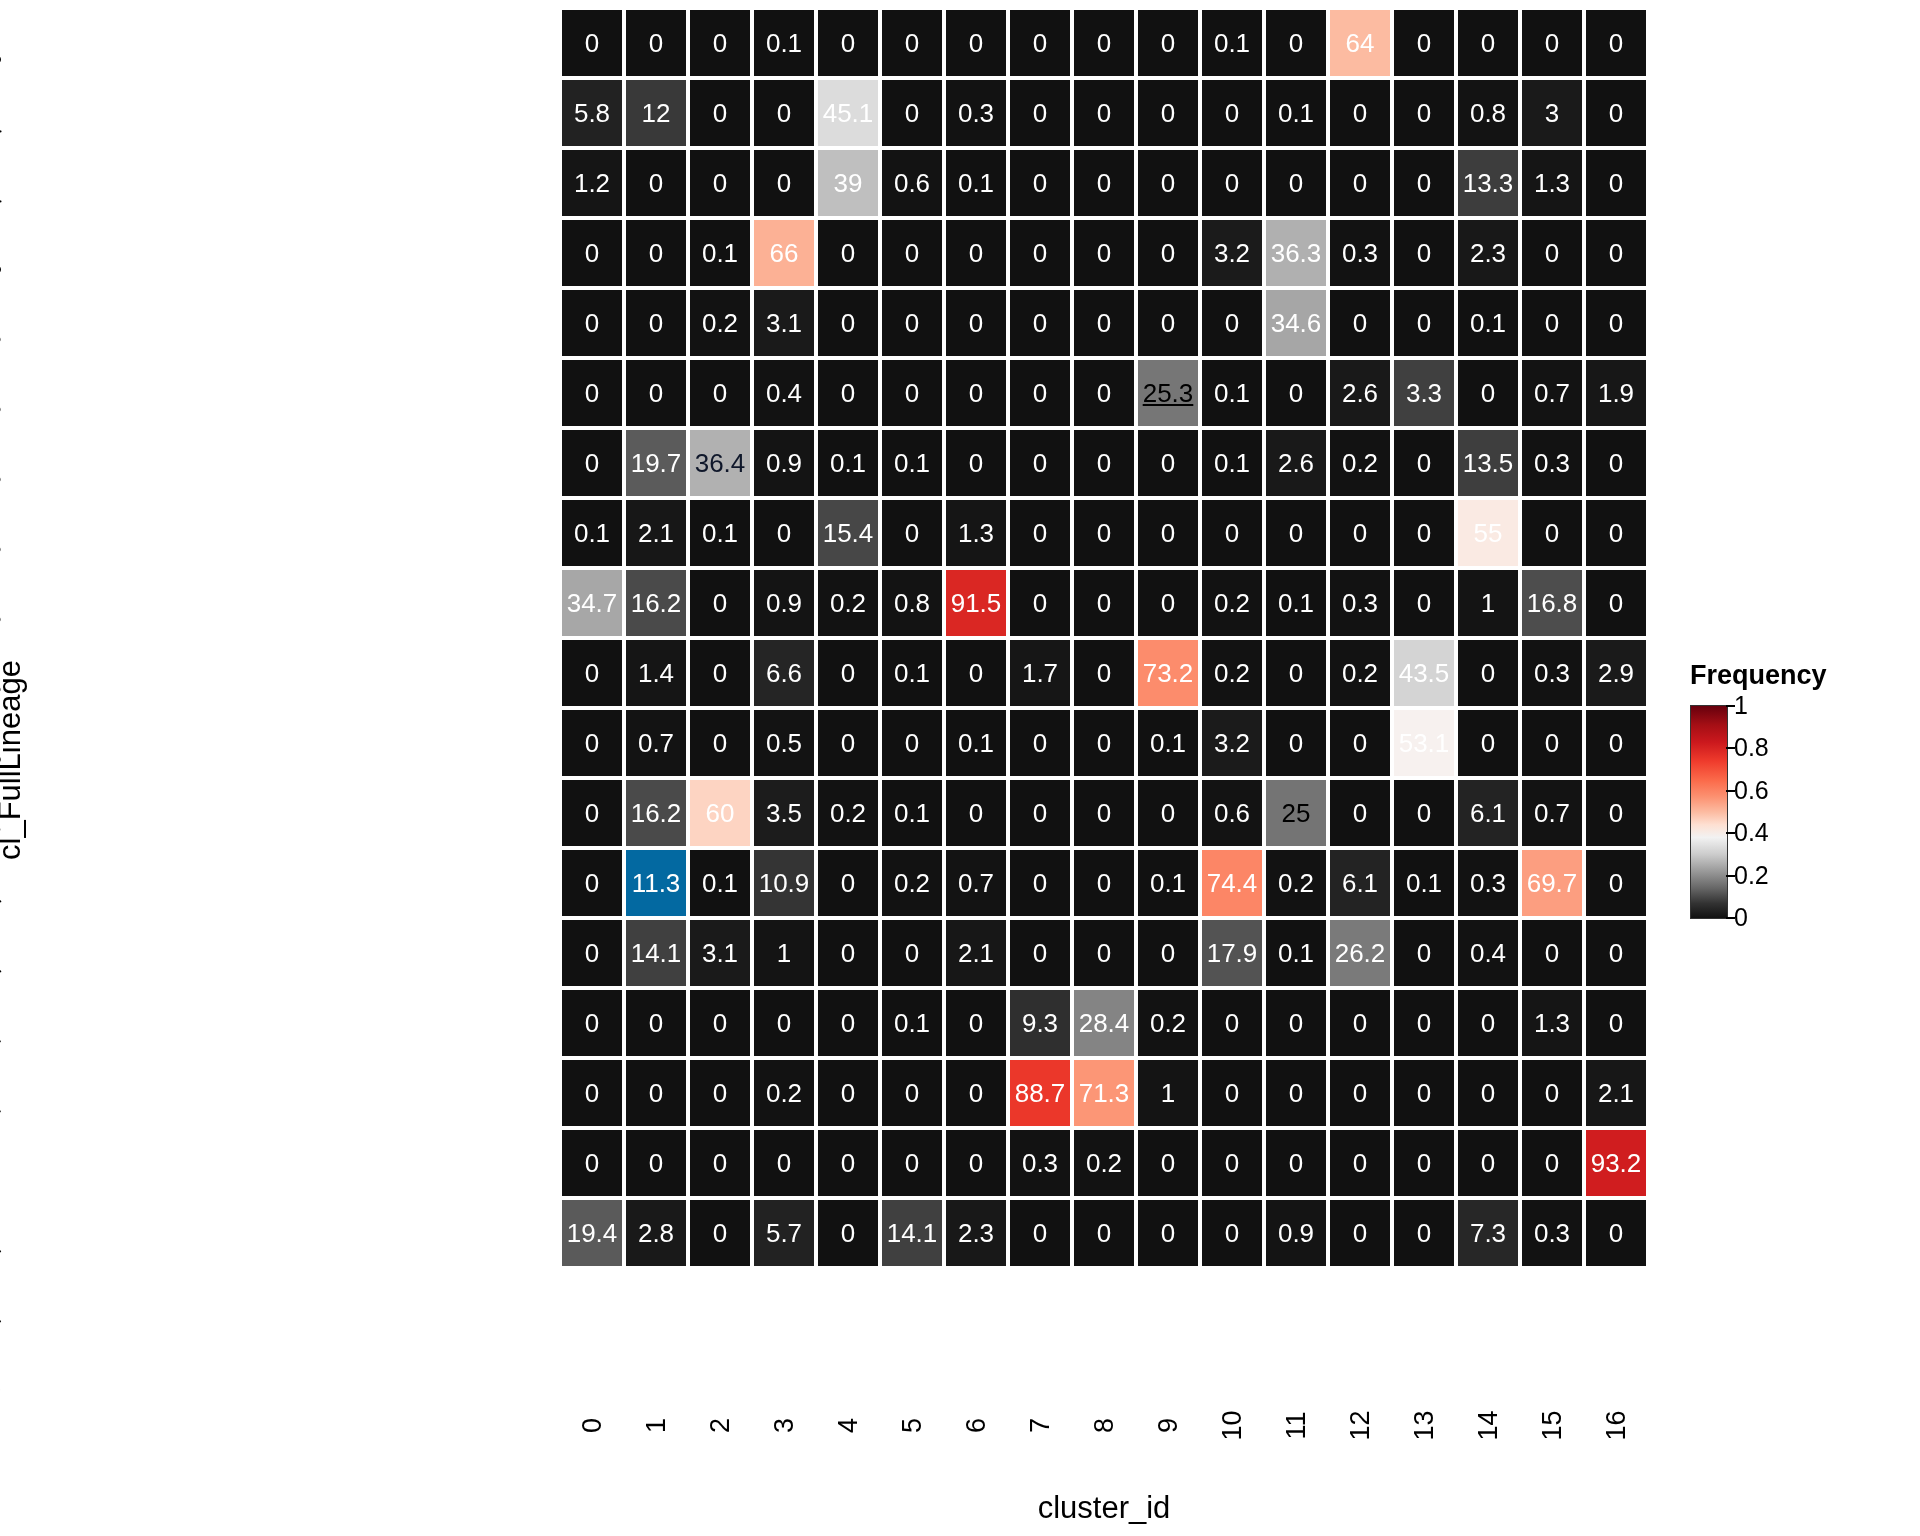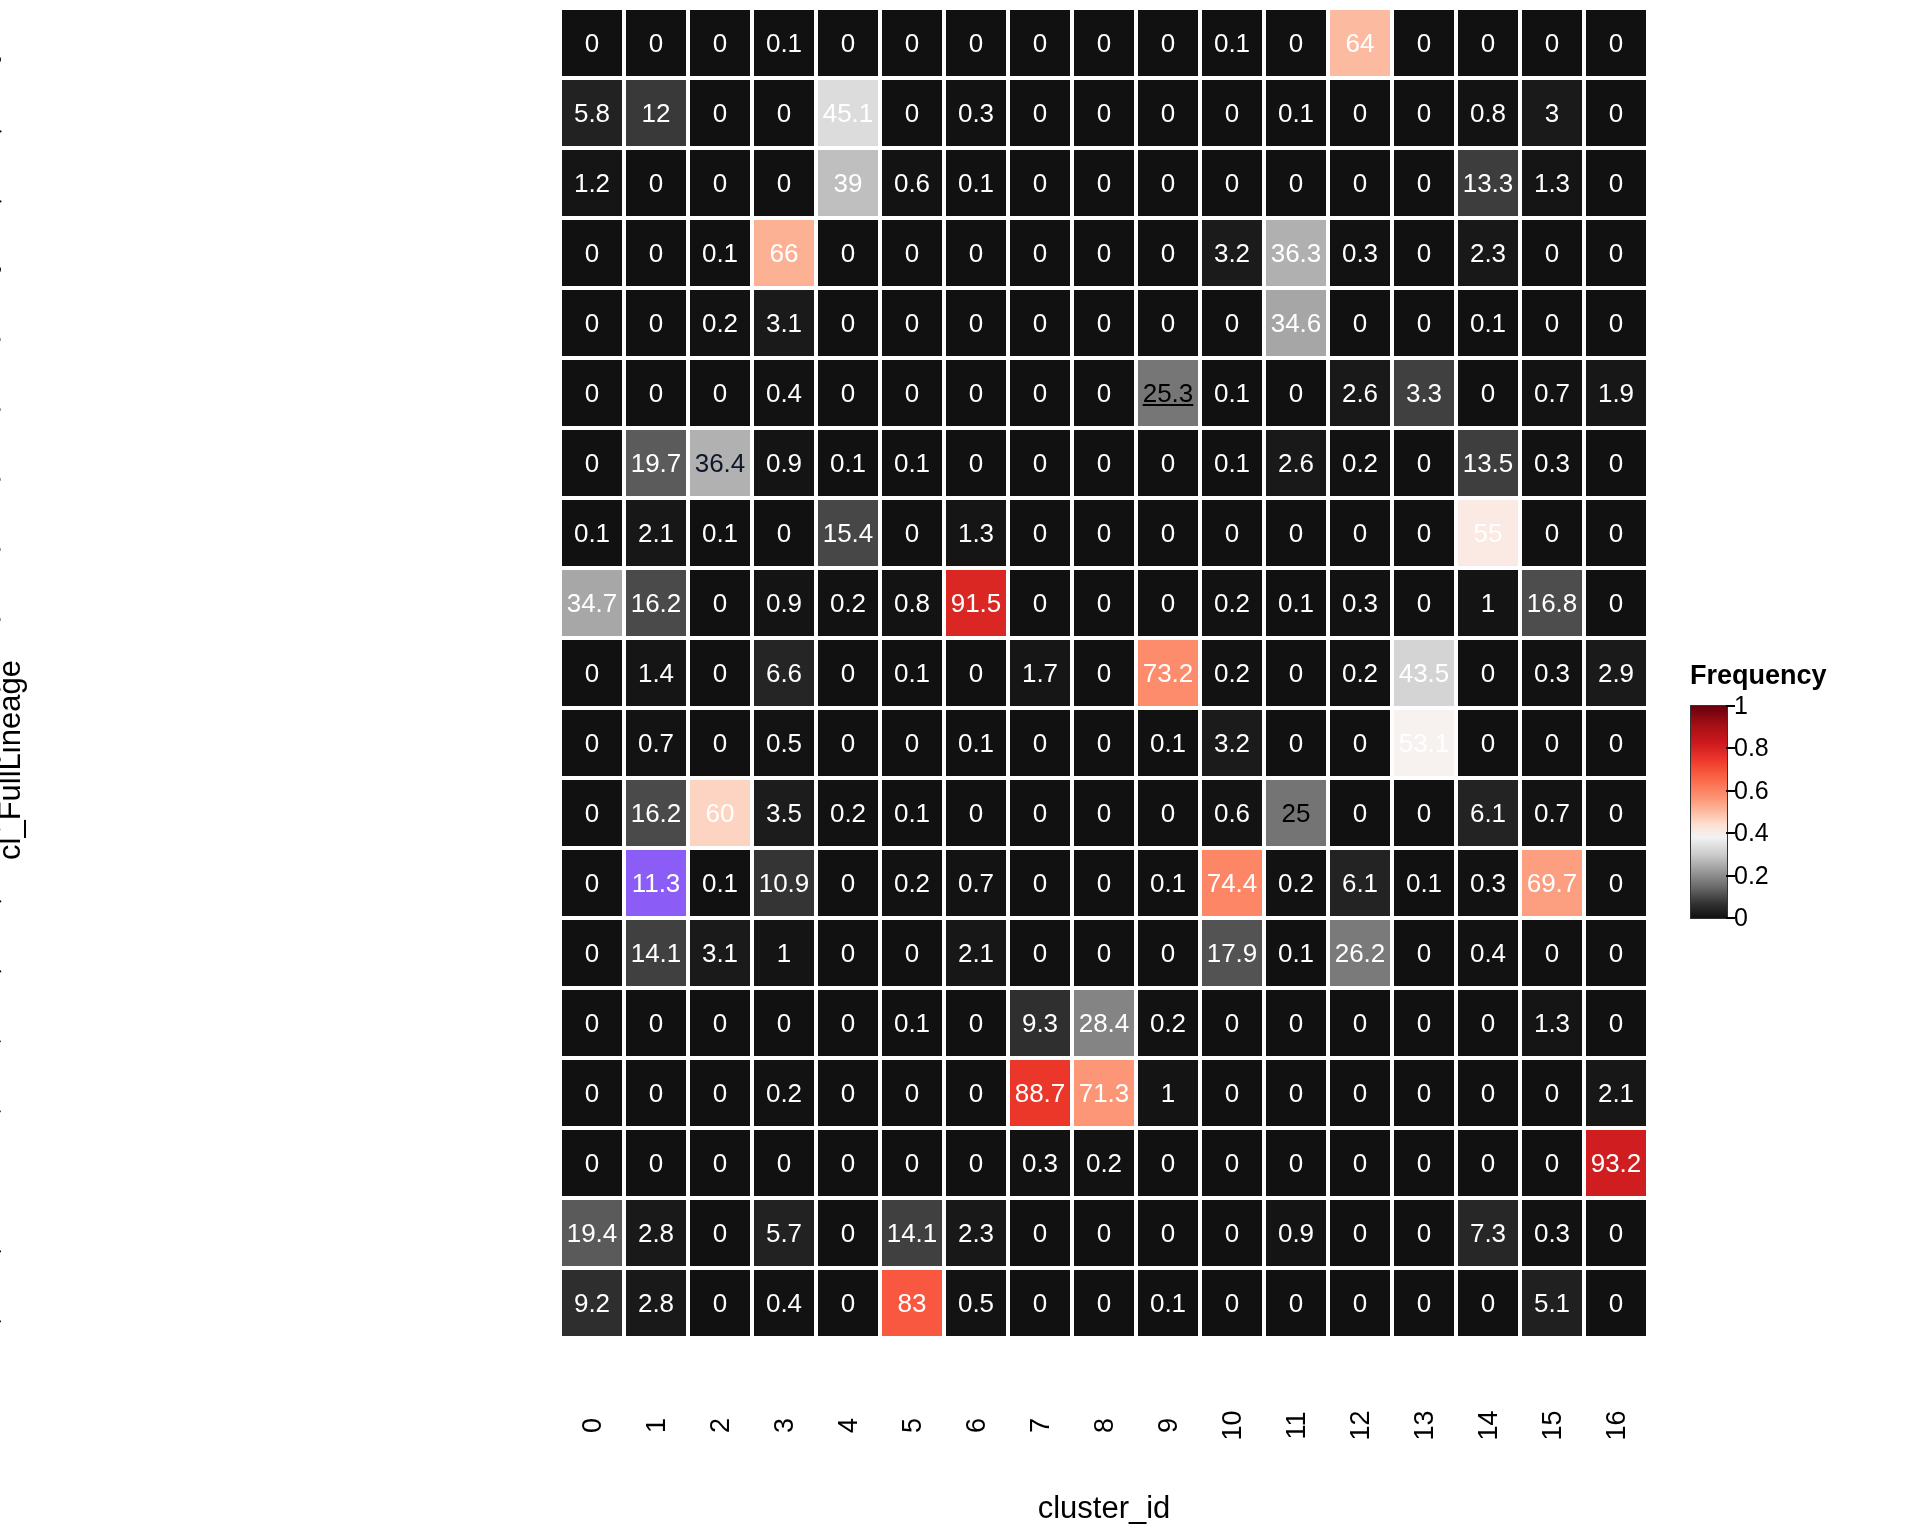--- a/index.html
+++ b/index.html
@@ -407,21 +407,21 @@
           <td style="background: rgb(19, 19, 19); color: rgb(255, 255, 255);">0.6</td>
           <td style="background: rgb(116, 116, 116); color: #000000;">25</td>
           <td style="background: rgb(17, 17, 17); color: rgb(255, 255, 255);">0</td>
           <td style="background: rgb(17, 17, 17); color: rgb(255, 255, 255);">0</td>
           <td style="background: rgb(35, 35, 35); color: rgb(255, 255, 255);">6.1</td>
           <td style="background: rgb(19, 19, 19); color: rgb(255, 255, 255);">0.7</td>
           <td style="background: rgb(17, 17, 17); color: rgb(255, 255, 255);">0</td>
         </tr>
         <tr>
           <td style="background: rgb(17, 17, 17); color: rgb(255, 255, 255);">0</td>
-          <td style="background: #8b5cf6; color: rgb(255, 255, 255); margin-left: 6px;">11.3</td>
+          <td style="background: #0369a1; color: rgb(255, 255, 255); margin-left: 6px;">11.3</td>
           <td style="background: rgb(17, 17, 17); color: rgb(255, 255, 255);">0.1</td>
           <td style="background: rgb(52, 52, 52); color: rgb(255, 255, 255);">10.9</td>
           <td style="background: rgb(17, 17, 17); color: rgb(255, 255, 255);">0</td>
           <td style="background: rgb(18, 18, 18); color: rgb(255, 255, 255);">0.2</td>
           <td style="background: rgb(19, 19, 19); color: rgb(255, 255, 255);">0.7</td>
           <td style="background: rgb(17, 17, 17); color: rgb(255, 255, 255);">0</td>
           <td style="background: rgb(17, 17, 17); color: rgb(255, 255, 255);">0</td>
           <td style="background: rgb(17, 17, 17); color: rgb(255, 255, 255);">0.1</td>
           <td style="background: rgb(252, 134, 102); color: rgb(255, 255, 255);">74.4</td>
           <td style="background: rgb(18, 18, 18); color: rgb(255, 255, 255);">0.2</td>
@@ -517,39 +517,20 @@
           <td style="background: rgb(24, 24, 24); color: rgb(255, 255, 255);">2.3</td>
           <td style="background: rgb(17, 17, 17); color: rgb(255, 255, 255);">0</td>
           <td style="background: rgb(17, 17, 17); color: rgb(255, 255, 255);">0</td>
           <td style="background: rgb(17, 17, 17); color: rgb(255, 255, 255);">0</td>
           <td style="background: rgb(17, 17, 17); color: rgb(255, 255, 255);">0</td>
           <td style="background: rgb(20, 20, 20); color: rgb(255, 255, 255);">0.9</td>
           <td style="background: rgb(17, 17, 17); color: rgb(255, 255, 255);">0</td>
           <td style="background: rgb(17, 17, 17); color: rgb(255, 255, 255);">0</td>
           <td style="background: rgb(39, 39, 39); color: rgb(255, 255, 255);">7.3</td>
           <td style="background: rgb(18, 18, 18); color: rgb(255, 255, 255);">0.3</td>
-          <td style="background: rgb(17, 17, 17); color: rgb(255, 255, 255);">0</td>
-        </tr>
-        <tr>
-          <td style="background: rgb(46, 46, 46); color: rgb(255, 255, 255);">9.2</td>
-          <td style="background: rgb(25, 25, 25); color: rgb(255, 255, 255);">2.8</td>
-          <td style="background: rgb(17, 17, 17); color: rgb(255, 255, 255);">0</td>
-          <td style="background: rgb(18, 18, 18); color: rgb(255, 255, 255);">0.4</td>
-          <td style="background: rgb(17, 17, 17); color: rgb(255, 255, 255);">0</td>
-          <td style="background: rgb(247, 88, 63); color: rgb(255, 255, 255);">83</td>
-          <td style="background: rgb(19, 19, 19); color: rgb(255, 255, 255);">0.5</td>
-          <td style="background: rgb(17, 17, 17); color: rgb(255, 255, 255);">0</td>
-          <td style="background: rgb(17, 17, 17); color: rgb(255, 255, 255);">0</td>
-          <td style="background: rgb(17, 17, 17); color: rgb(255, 255, 255);">0.1</td>
-          <td style="background: rgb(17, 17, 17); color: rgb(255, 255, 255);">0</td>
-          <td style="background: rgb(17, 17, 17); color: rgb(255, 255, 255);">0</td>
-          <td style="background: rgb(17, 17, 17); color: rgb(255, 255, 255);">0</td>
-          <td style="background: rgb(17, 17, 17); color: rgb(255, 255, 255);">0</td>
-          <td style="background: rgb(17, 17, 17); color: rgb(255, 255, 255);">0</td>
-          <td style="background: rgb(32, 32, 32); color: rgb(255, 255, 255);">5.1</td>
           <td style="background: rgb(17, 17, 17); color: rgb(255, 255, 255);">0</td>
         </tr>
       </tbody>
     </table>
 
   <div id="collabels">
       <div class="collabel" style="left: 0px;">0</div>
       <div class="collabel" style="left: 64px;">1</div>
       <div class="collabel" style="left: 128px;">2</div>
       <div class="collabel" style="left: 192px;">3</div>

